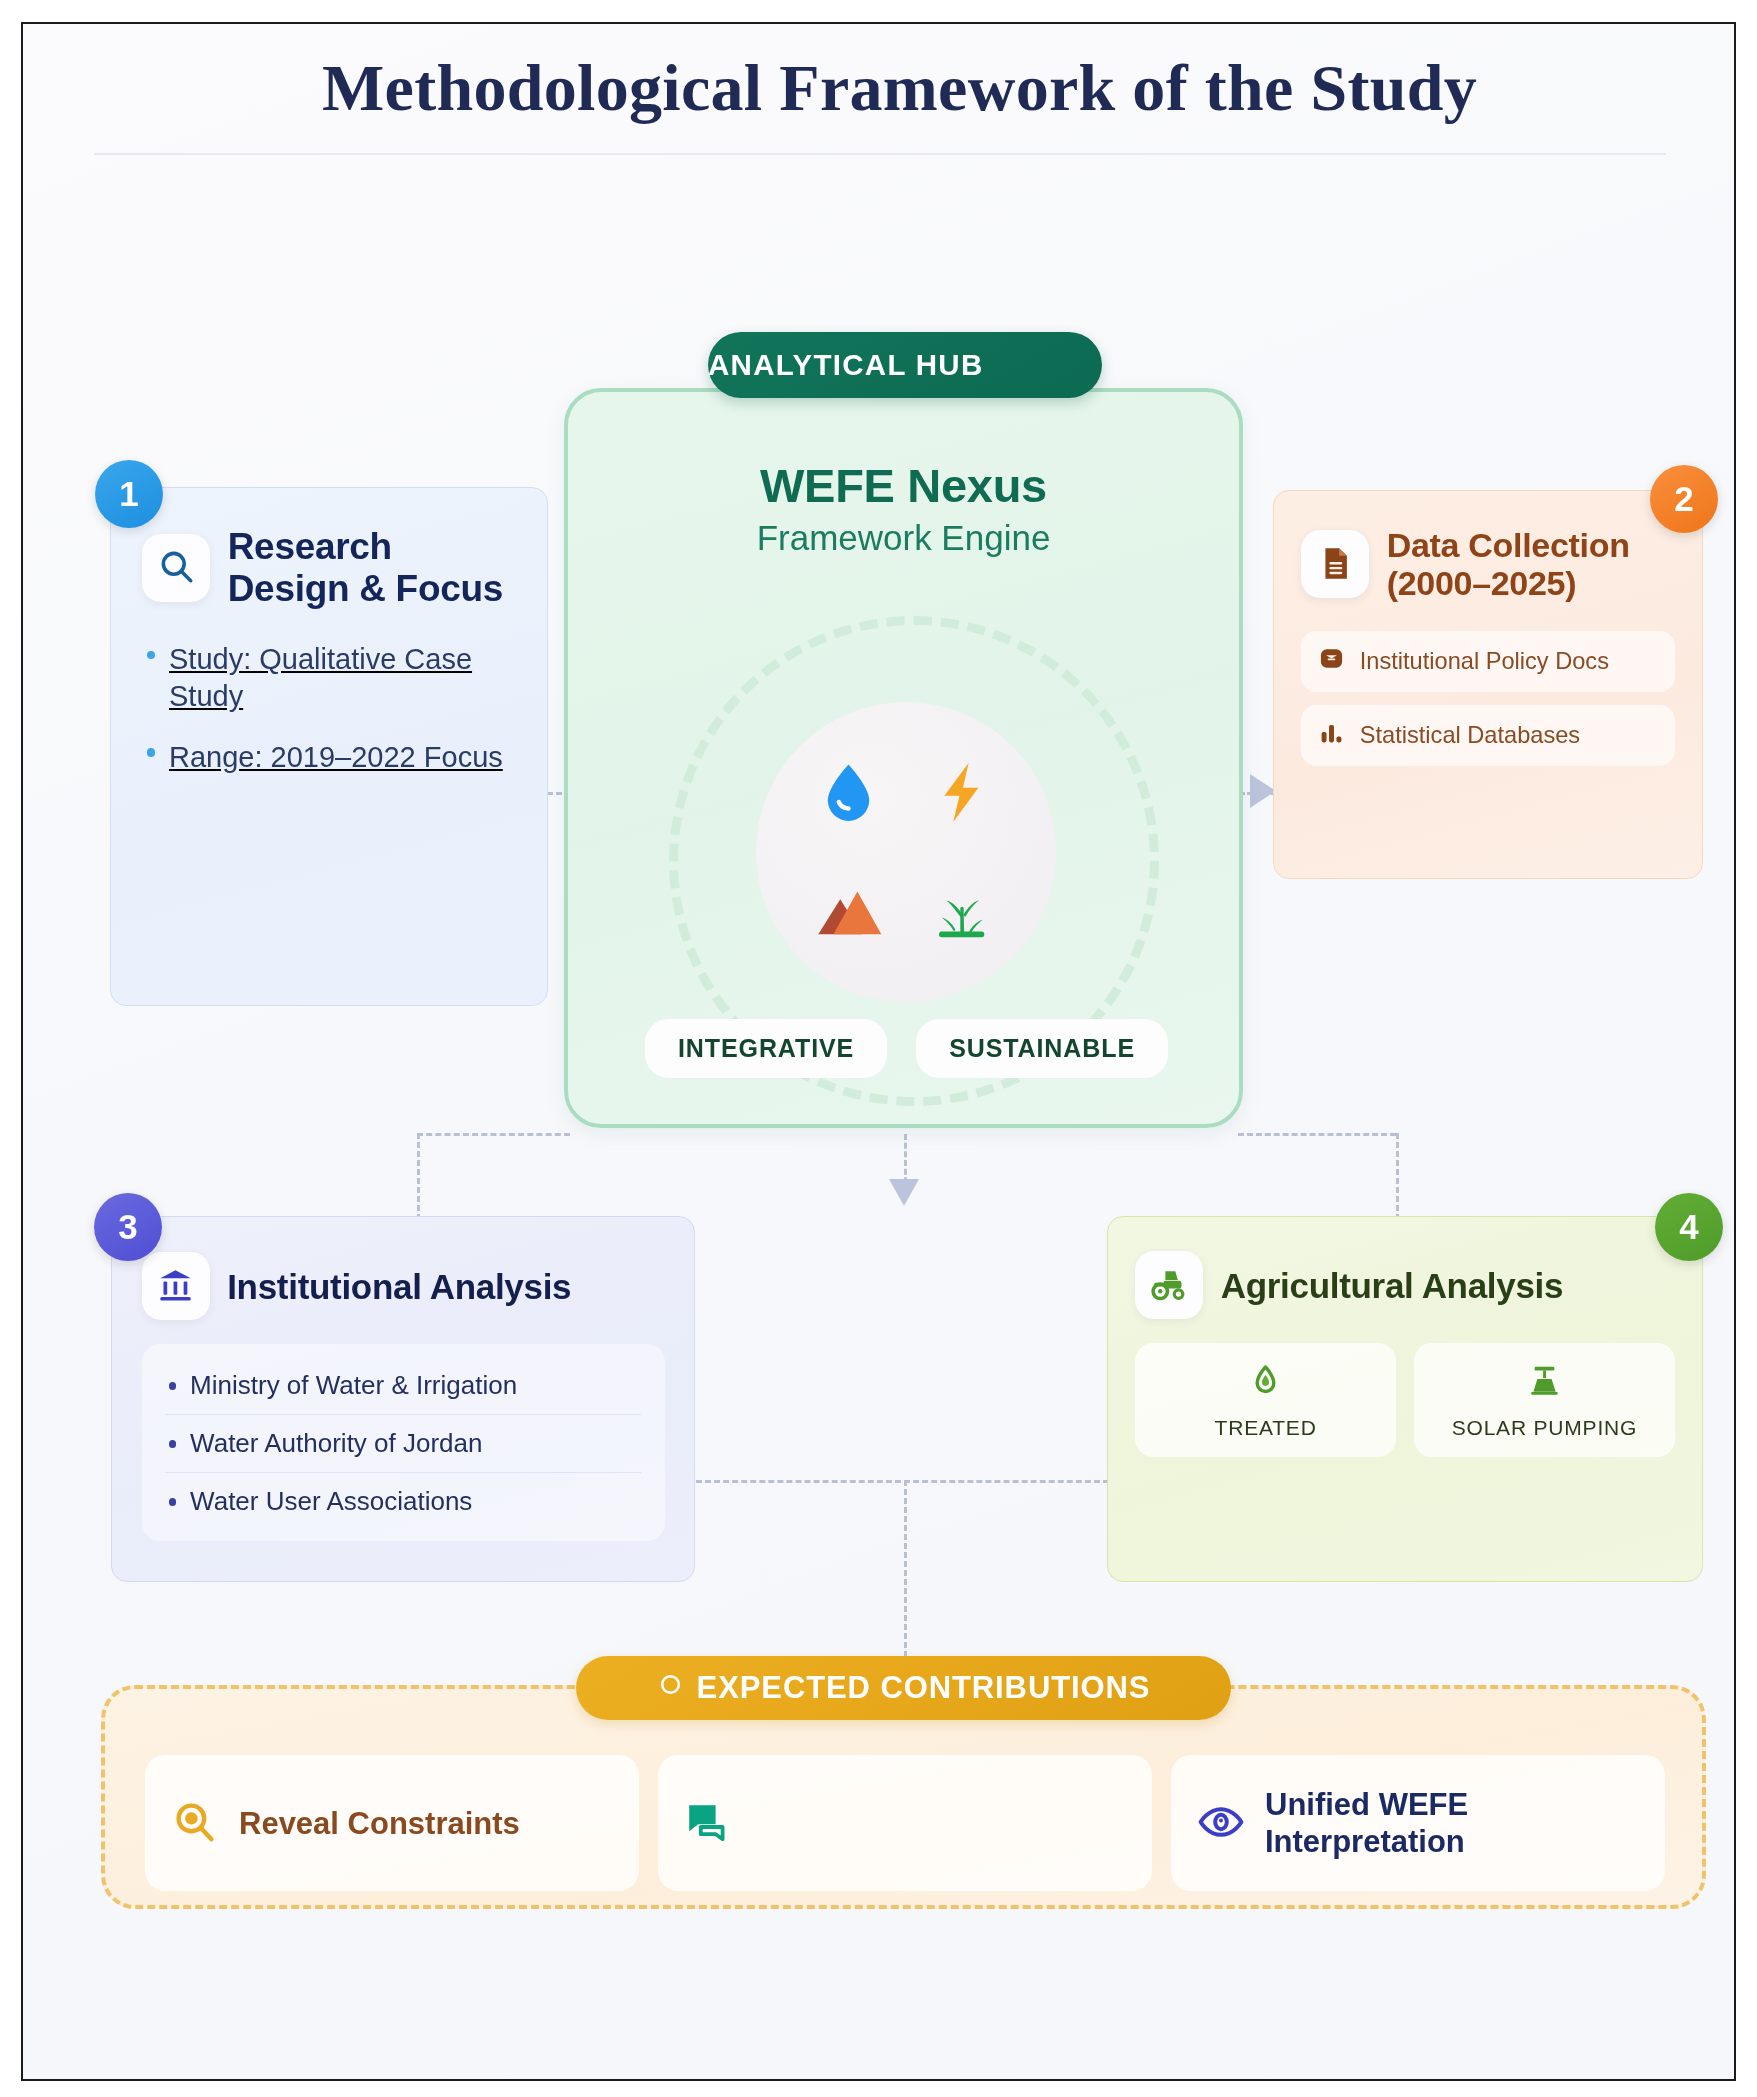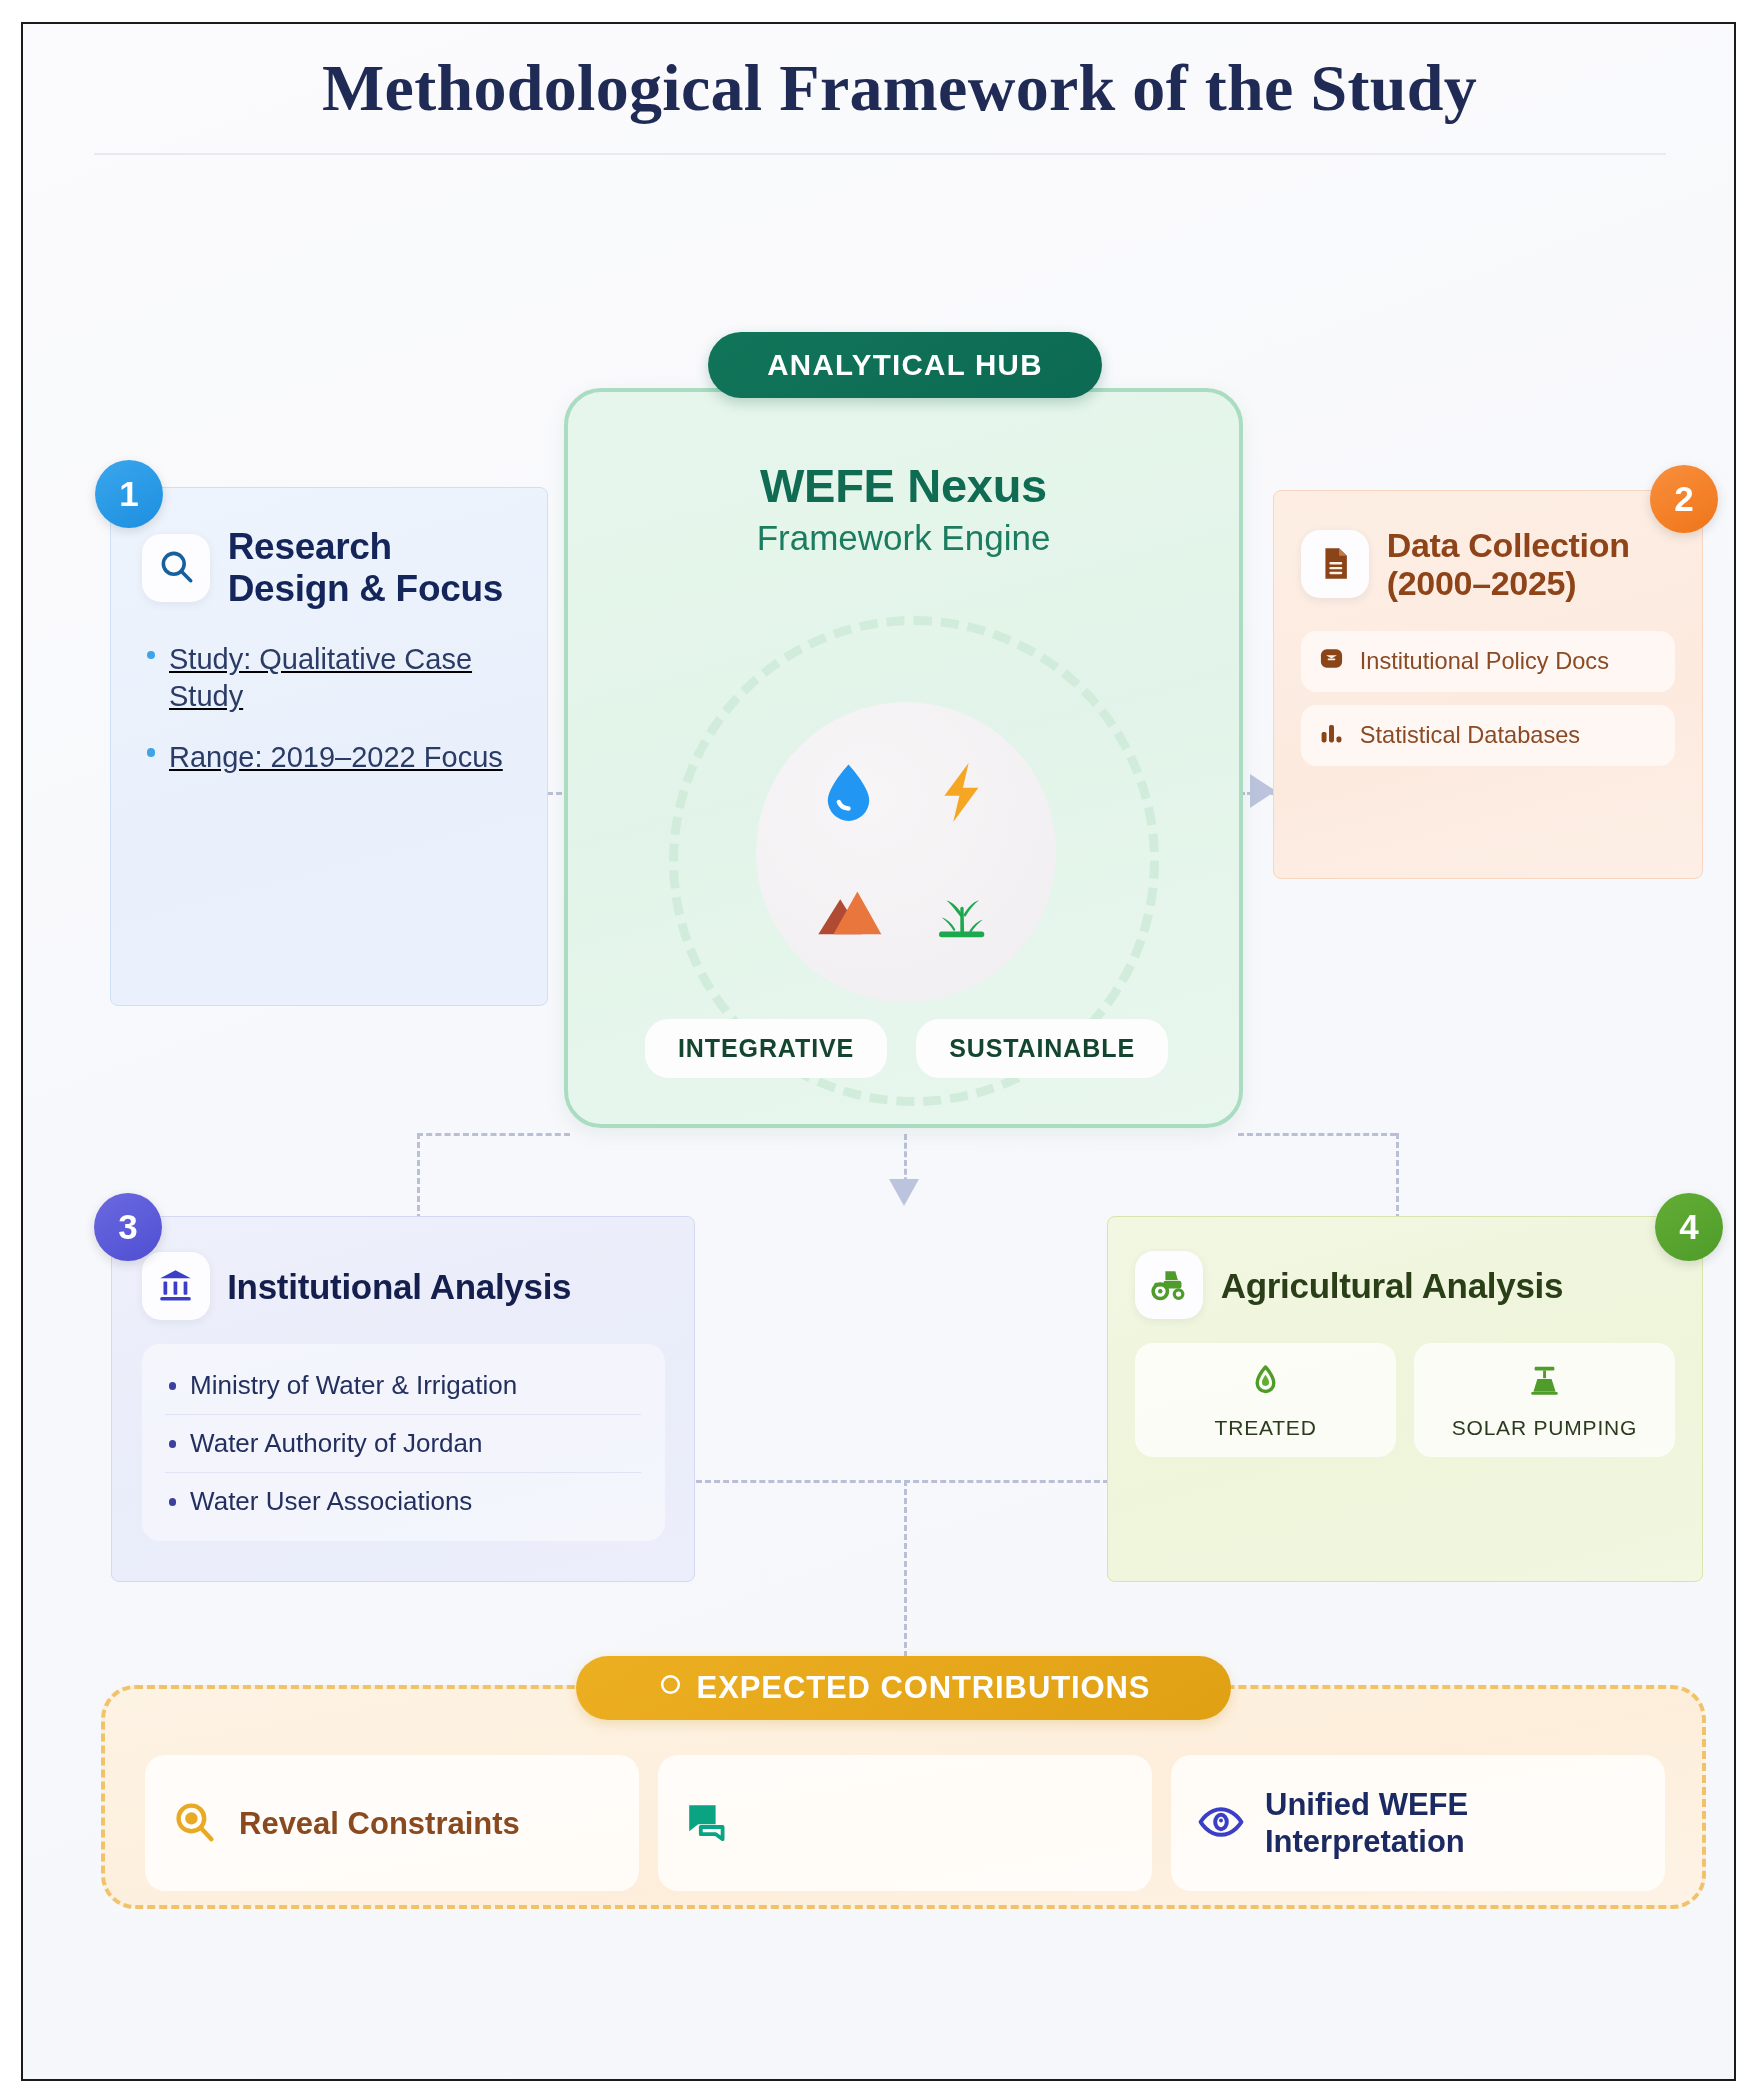--- a/index.html
+++ b/index.html
@@ -60,21 +60,21 @@
     left: 71px;
     top: 129px;
     width: 1572px;
     height: 1.8px;
     background: #e8eaf0;
   }
 
   
   .card {
     position: absolute;
-    border-radius: 8px;
+    border-radius: 16px;
     box-sizing: border-box;
   }
   .card-head {
     display: flex;
     align-items: center;
     gap: 17.7px;
   }
   .icon-tile {
     width: 68px;
     height: 68px;
@@ -258,21 +258,20 @@
     width: 394px;
     height: 66px;
     border-radius: 33px;
     background: linear-gradient(150deg,#11755a,#0c6a52);
     color: #ffffff;
     font-size: 29.5px;
     font-weight: bold;
     letter-spacing: 1.3px;
     display: flex;
     align-items: center;
-    justify-content: center;
     z-index: 7;
     box-shadow: 0 4.7px 13px rgba(12,90,70,.24);
   }
   #hub-title {
     position: absolute;
     left: 0; right: 0; top: 66px;
     text-align: center;
     font-size: 47px;
     font-weight: bold;
     color: #0f6b51;

